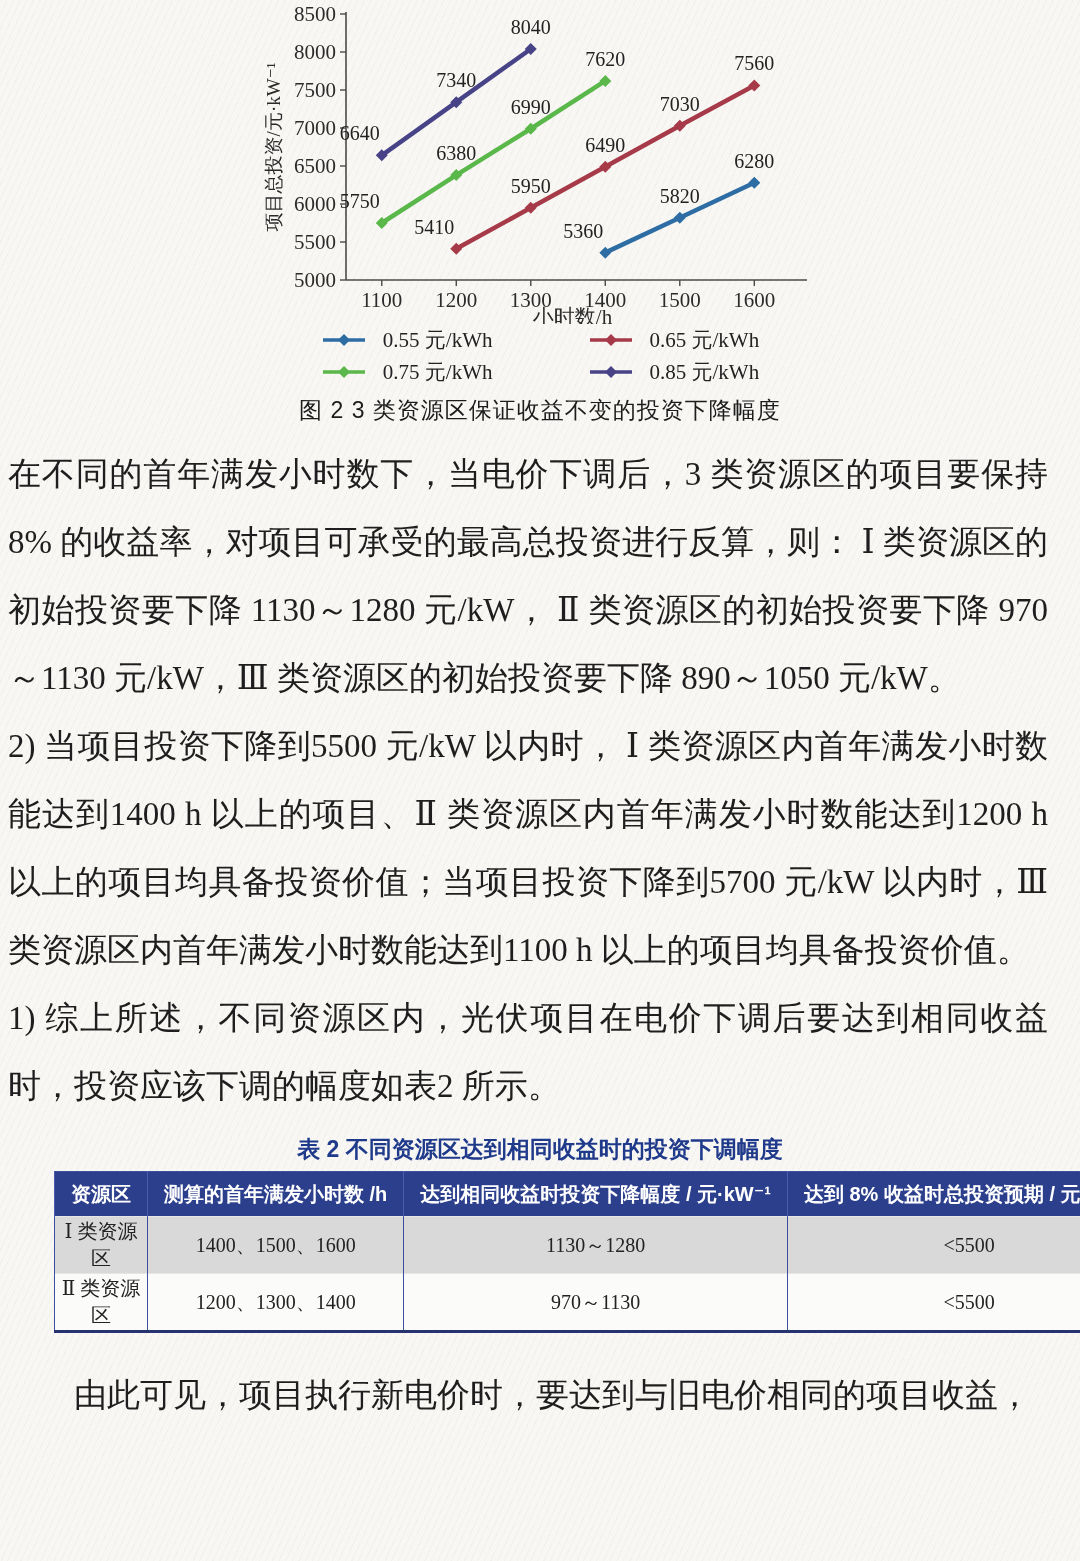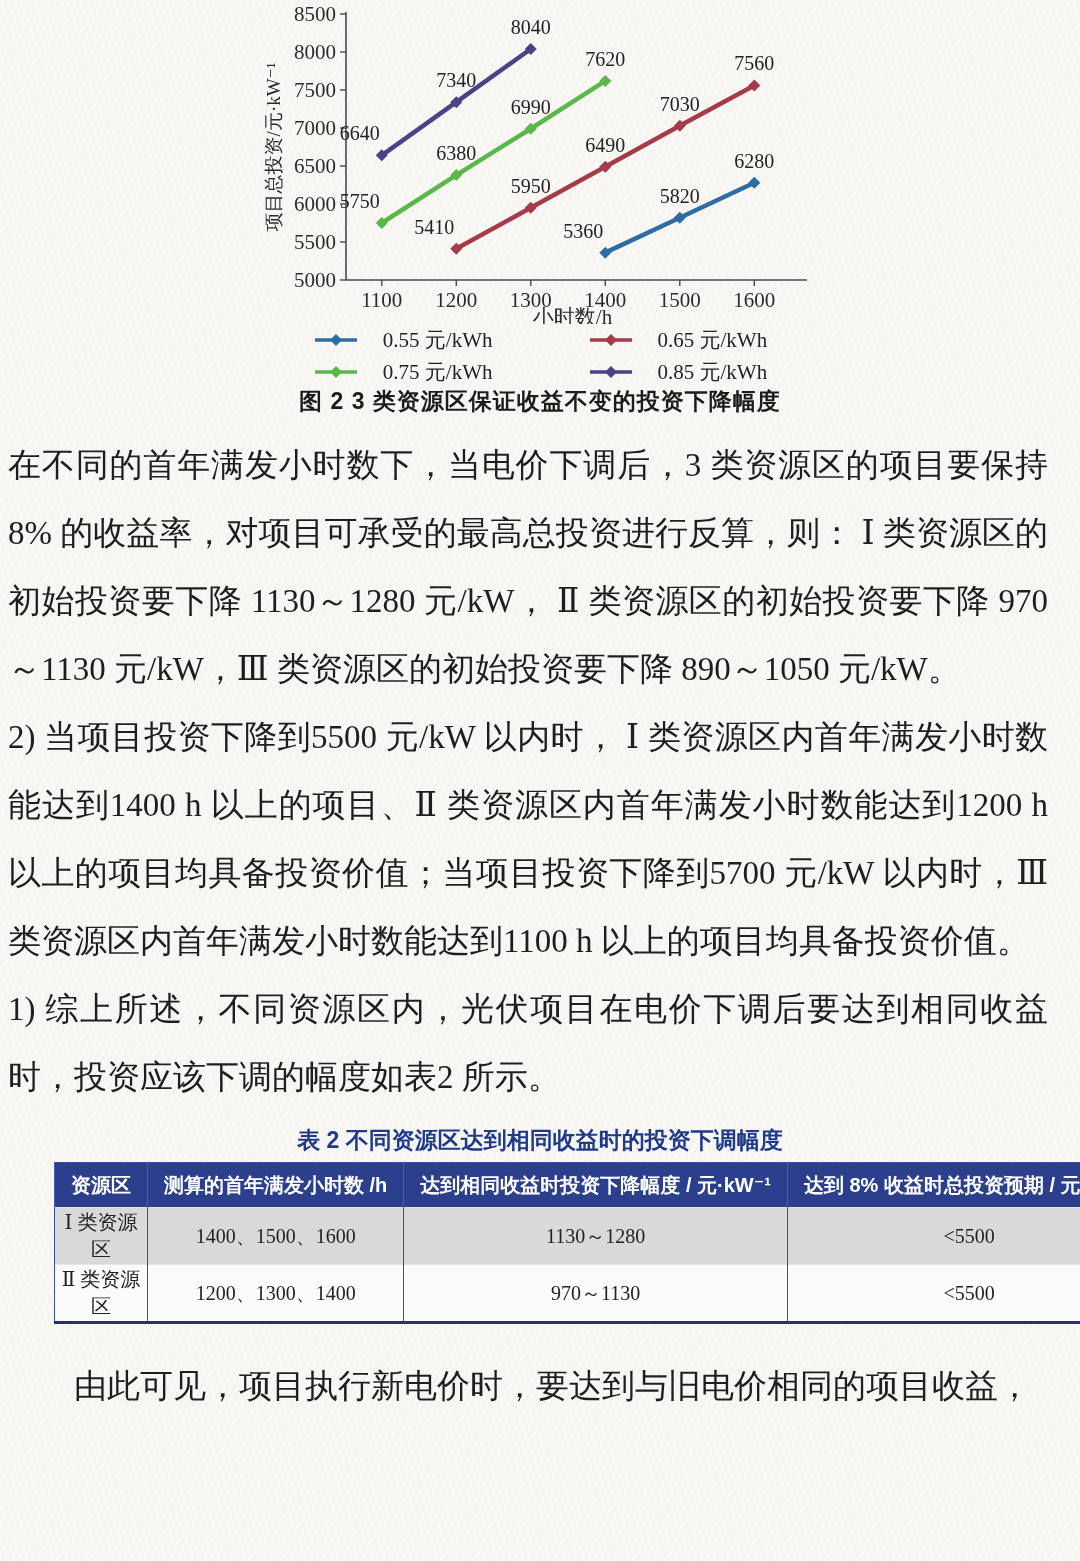--- a/index.html
+++ b/index.html
@@ -29,27 +29,28 @@
     display:grid;
     grid-template-columns:auto auto;
     column-gap:95px;
     row-gap:4px;
     justify-content:center;
     margin-top:2px;
   }
   .legend-item{
     display:flex;
     align-items:center;
-    gap:24px;
+    gap:16px;
     font-size:21px;
     color:#222;
   }
   .figure-caption{
+    margin-top:9px;
     font-family:"Liberation Sans","DejaVu Sans",sans-serif;
-    font-weight:700;
+    font-weight:400;
     font-size:23px;
     color:#1c1c1c;
     letter-spacing:1px;
   }
   
   .body-text{
     margin:14px 32px 0 8px;
     font-size:33px;
     line-height:68px;
     text-align:justify;

